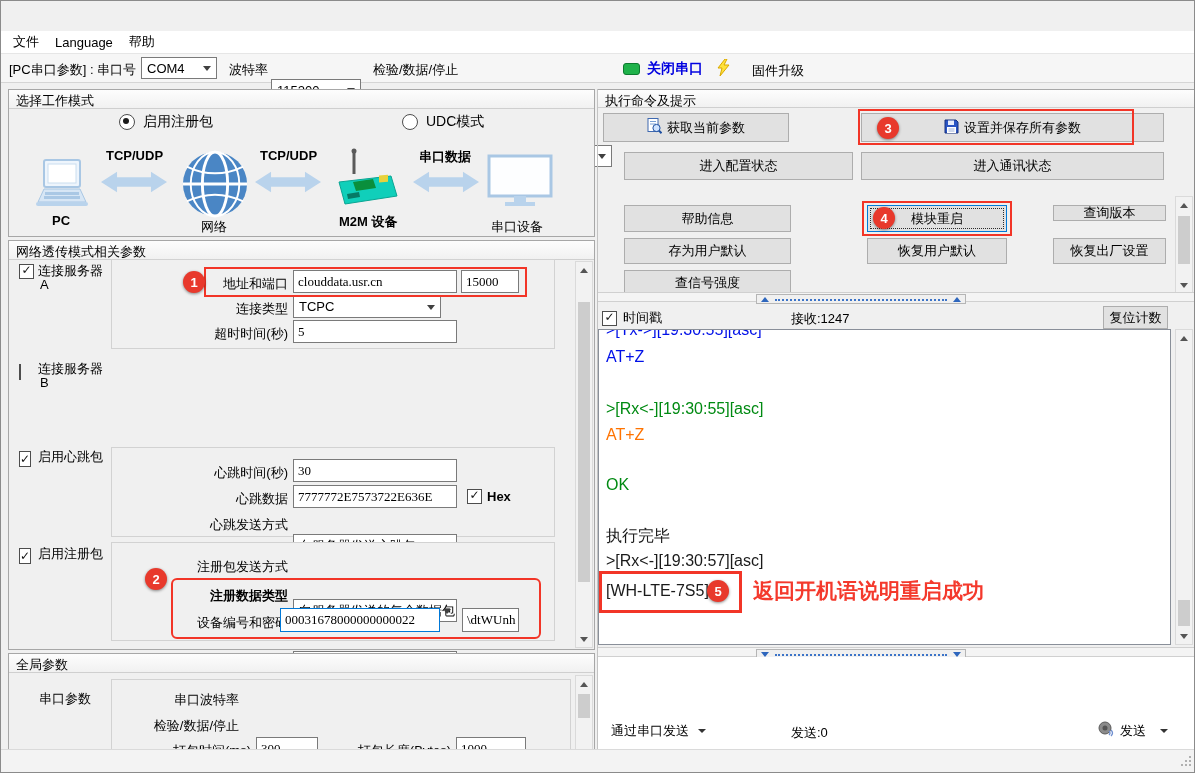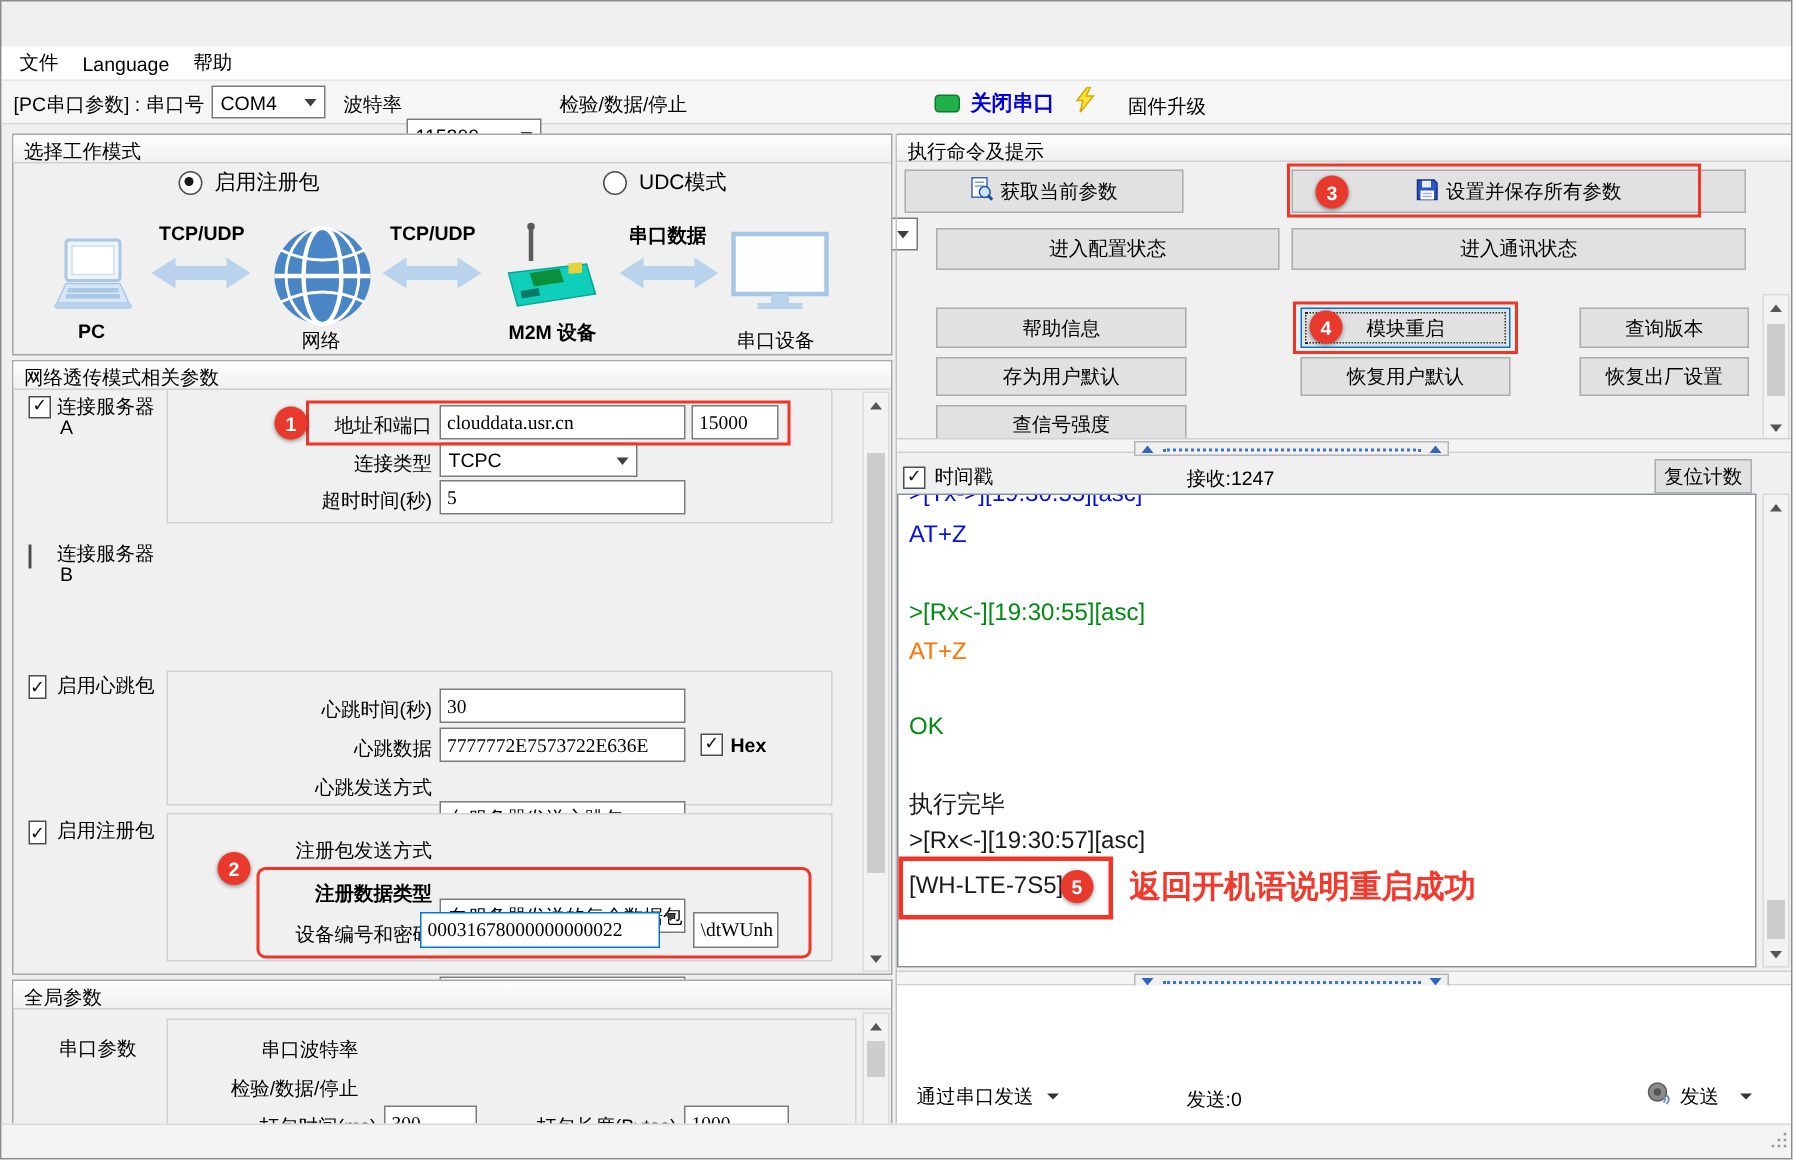--- a/index.html
+++ b/index.html
@@ -181,21 +181,21 @@
 
   <div class="abs fieldset" style="left:110px;top:258px;width:444px;height:90px;"></div>
   <span class="abs lbl rt" style="left:187px;top:274px;width:100px;">地址和端口</span>
   <div class="abs inp" style="left:292px;top:269px;width:164px;height:23px;">
       <span>clouddata.usr.cn</span>
     </div>
   <div class="abs inp" style="left:460px;top:269px;width:58px;height:23px;">
       <span>15000</span>
     </div>
   <span class="abs lbl rt" style="left:187px;top:299px;width:100px;">连接类型</span>
-  <div class="abs cmb" style="left:292px;top:294px;width:132px;height:23px;">
+  <div class="abs cmb" style="left:292px;top:294px;width:148px;height:23px;">
     <span>TCPC</span>
       <span class="chev"></span>
   </div>
   <span class="abs lbl rt" style="left:187px;top:324px;width:100px;">超时时间(秒)</span>
   <div class="abs inp" style="left:292px;top:319px;width:164px;height:23px;">
       <span>5</span>
     </div>
 
   <div class="abs" style="left:18px;top:361px;">
     <span class="ckb"></span>
@@ -320,21 +320,21 @@
   <div class="abs btn" style="left:860px;top:151px;width:303px;height:28px;">
       <span>进入通讯状态</span>
     </div>
 
   <div class="abs btn" style="left:623px;top:204px;width:167px;height:27px;">
       <span>帮助信息</span>
     </div>
   <div class="abs btn focus" style="left:866px;top:204px;width:140px;height:27px;">
       <span>模块重启</span>
     </div>
-  <div class="abs btn" style="left:1052px;top:204px;width:113px;height:27px;">
+  <div class="abs btn" style="left:1052px;top:204px;width:113px;height:16px;">
       <span>查询版本</span>
     </div>
 
   <div class="abs btn" style="left:623px;top:237px;width:167px;height:26px;">
       <span>存为用户默认</span>
     </div>
   <div class="abs btn" style="left:866px;top:237px;width:140px;height:26px;">
       <span>恢复用户默认</span>
     </div>
   <div class="abs btn" style="left:1052px;top:237px;width:113px;height:26px;">

